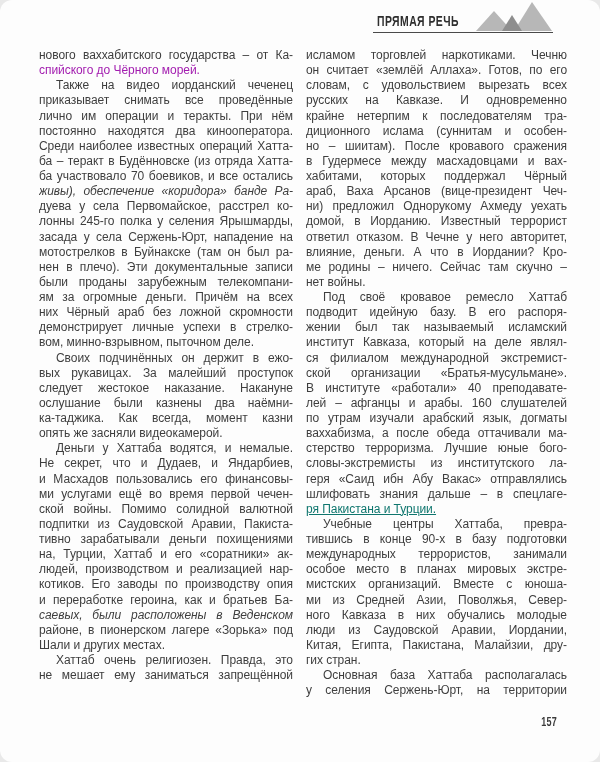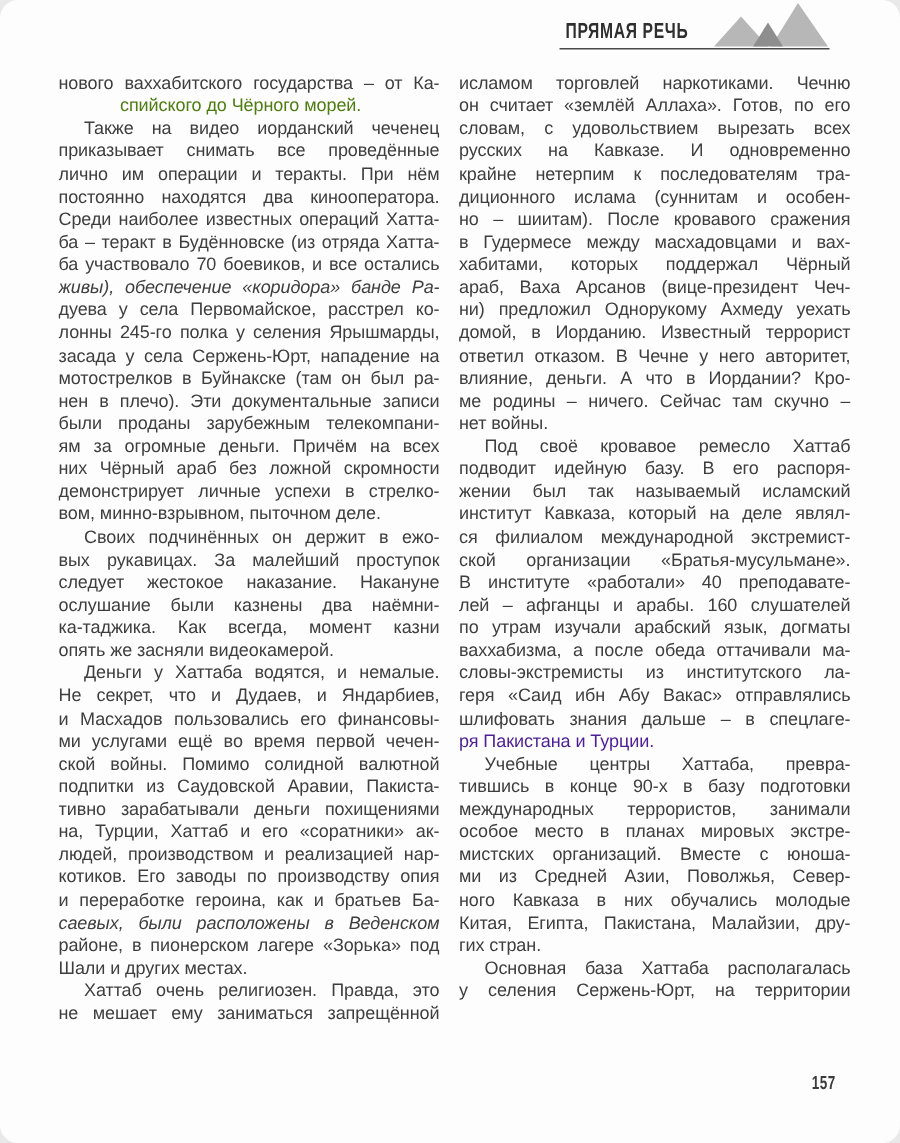--- a/index.html
+++ b/index.html
@@ -65,21 +65,21 @@
       <polygon points="38,30 56,1 76,30" fill="#b7b7b7"></polygon>
       <polygon points="26,30 36,14 46,30" fill="#8e8e8e"></polygon>
     </svg>
     <div class="header-rule" style="background: rgb(74, 74, 74);"></div>
   </div>
 
   <div class="columns">
     <div class="col col-left" id="col-left">
         <div class="para">
           <div class="line" style="color: rgb(62, 62, 62);">нового ваххабитского государства – от Ка-</div>
-          <div class="line lastline" style="color: #4d7c0f; margin-left: 41px;">спийского до Чёрного морей.</div>
+          <div class="line lastline" style="color: #a21caf;">спийского до Чёрного морей.</div>
         </div>
         <div class="para">
           <div class="line firstline" style="color: rgb(62, 62, 62);">Также на видео иорданский чеченец</div>
           <div class="line" style="color: rgb(62, 62, 62);">приказывает снимать все проведённые</div>
           <div class="line" style="color: rgb(62, 62, 62);">лично им операции и теракты. При нём</div>
           <div class="line" style="color: rgb(62, 62, 62);">постоянно находятся два кинооператора.</div>
           <div class="line" style="color: rgb(62, 62, 62);">Среди наиболее известных операций Хатта-</div>
           <div class="line" style="color: rgb(62, 62, 62);">ба – теракт в Будённовске (из отряда Хатта-</div>
           <div class="line" style="color: rgb(62, 62, 62);">ба участвовало 70 боевиков, и все остались</div>
           <div class="line" style="color: rgb(62, 62, 62); font-style: italic;">живы), обеспечение «коридора» банде Ра-</div>
@@ -146,33 +146,35 @@
           <div class="line firstline" style="color: rgb(62, 62, 62);">Под своё кровавое ремесло Хаттаб</div>
           <div class="line" style="color: rgb(62, 62, 62);">подводит идейную базу. В его распоря-</div>
           <div class="line" style="color: rgb(62, 62, 62);">жении был так называемый исламский</div>
           <div class="line" style="color: rgb(62, 62, 62);">институт Кавказа, который на деле являл-</div>
           <div class="line" style="color: rgb(62, 62, 62);">ся филиалом международной экстремист-</div>
           <div class="line" style="color: rgb(62, 62, 62);">ской организации «Братья-мусульмане».</div>
           <div class="line" style="color: rgb(62, 62, 62);">В институте «работали» 40 преподавате-</div>
           <div class="line" style="color: rgb(62, 62, 62);">лей – афганцы и арабы. 160 слушателей</div>
           <div class="line" style="color: rgb(62, 62, 62);">по утрам изучали арабский язык, догматы</div>
           <div class="line" style="color: rgb(62, 62, 62);">ваххабизма, а после обеда оттачивали ма-</div>
+          <div class="line" style="color: rgb(62, 62, 62);">стерство терроризма. Лучшие юные бого-</div>
           <div class="line" style="color: rgb(62, 62, 62);">словы-экстремисты из институтского ла-</div>
           <div class="line" style="color: rgb(62, 62, 62);">геря «Саид ибн Абу Вакас» отправлялись</div>
           <div class="line" style="color: rgb(62, 62, 62);">шлифовать знания дальше – в спецлаге-</div>
-          <div class="line lastline" style="color: #4c1d95;">ря Пакистана и Турции.</div>
+          <div class="line lastline" style="color: #0f766e; text-decoration: underline;">ря Пакистана и Турции.</div>
         </div>
         <div class="para">
           <div class="line firstline" style="color: rgb(62, 62, 62);">Учебные центры Хаттаба, превра-</div>
           <div class="line" style="color: rgb(62, 62, 62);">тившись в конце 90-х в базу подготовки</div>
           <div class="line" style="color: rgb(62, 62, 62);">международных террористов, занимали</div>
           <div class="line" style="color: rgb(62, 62, 62);">особое место в планах мировых экстре-</div>
           <div class="line" style="color: rgb(62, 62, 62);">мистских организаций. Вместе с юноша-</div>
           <div class="line" style="color: rgb(62, 62, 62);">ми из Средней Азии, Поволжья, Север-</div>
           <div class="line" style="color: rgb(62, 62, 62);">ного Кавказа в них обучались молодые</div>
+          <div class="line" style="color: rgb(62, 62, 62);">люди из Саудовской Аравии, Иордании,</div>
           <div class="line" style="color: rgb(62, 62, 62);">Китая, Египта, Пакистана, Малайзии, дру-</div>
           <div class="line lastline" style="color: rgb(62, 62, 62);">гих стран.</div>
         </div>
         <div class="para">
           <div class="line firstline" style="color: rgb(62, 62, 62);">Основная база Хаттаба располагалась</div>
           <div class="line" style="color: rgb(62, 62, 62);">у селения Сержень-Юрт, на территории</div>
         </div>
       </div>
   </div>
 

